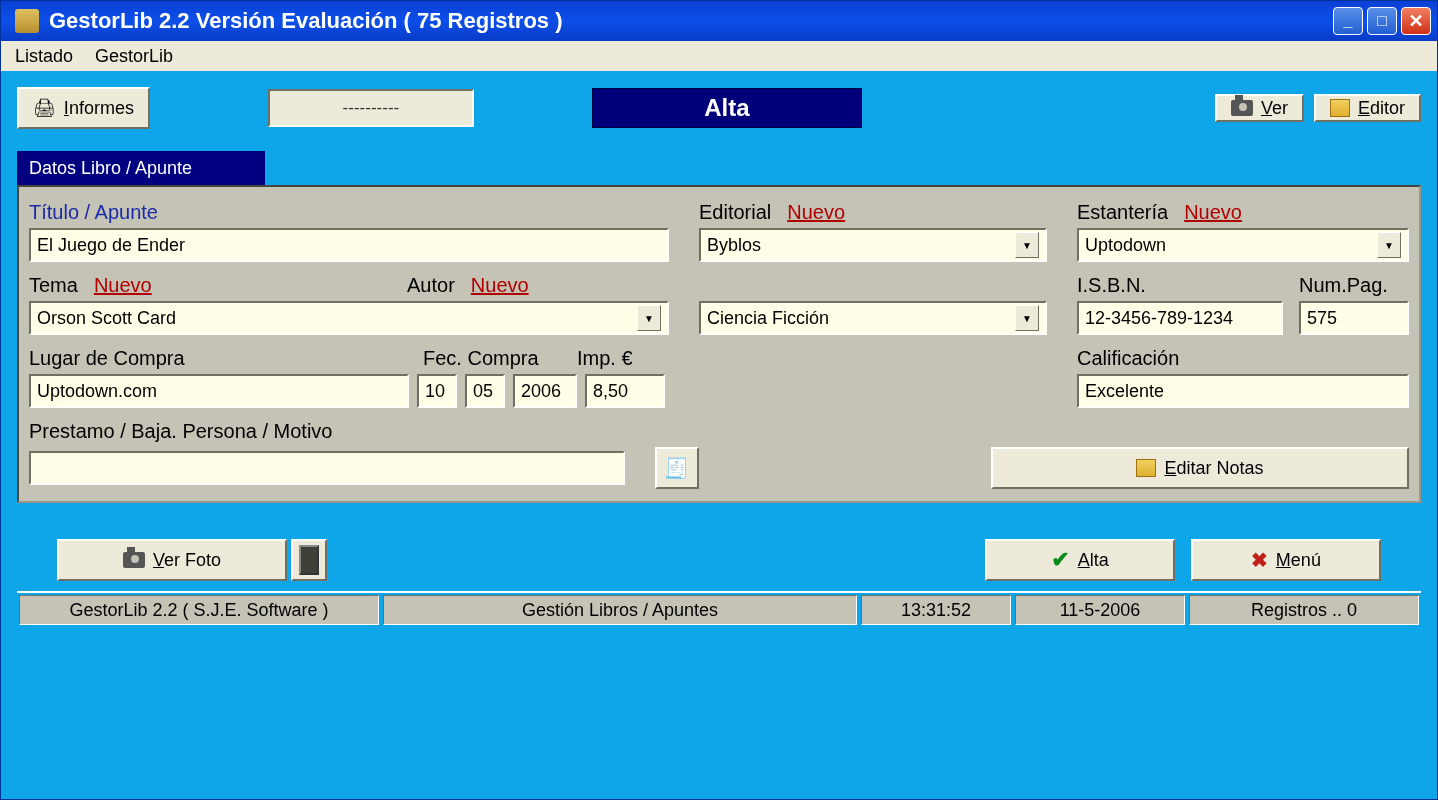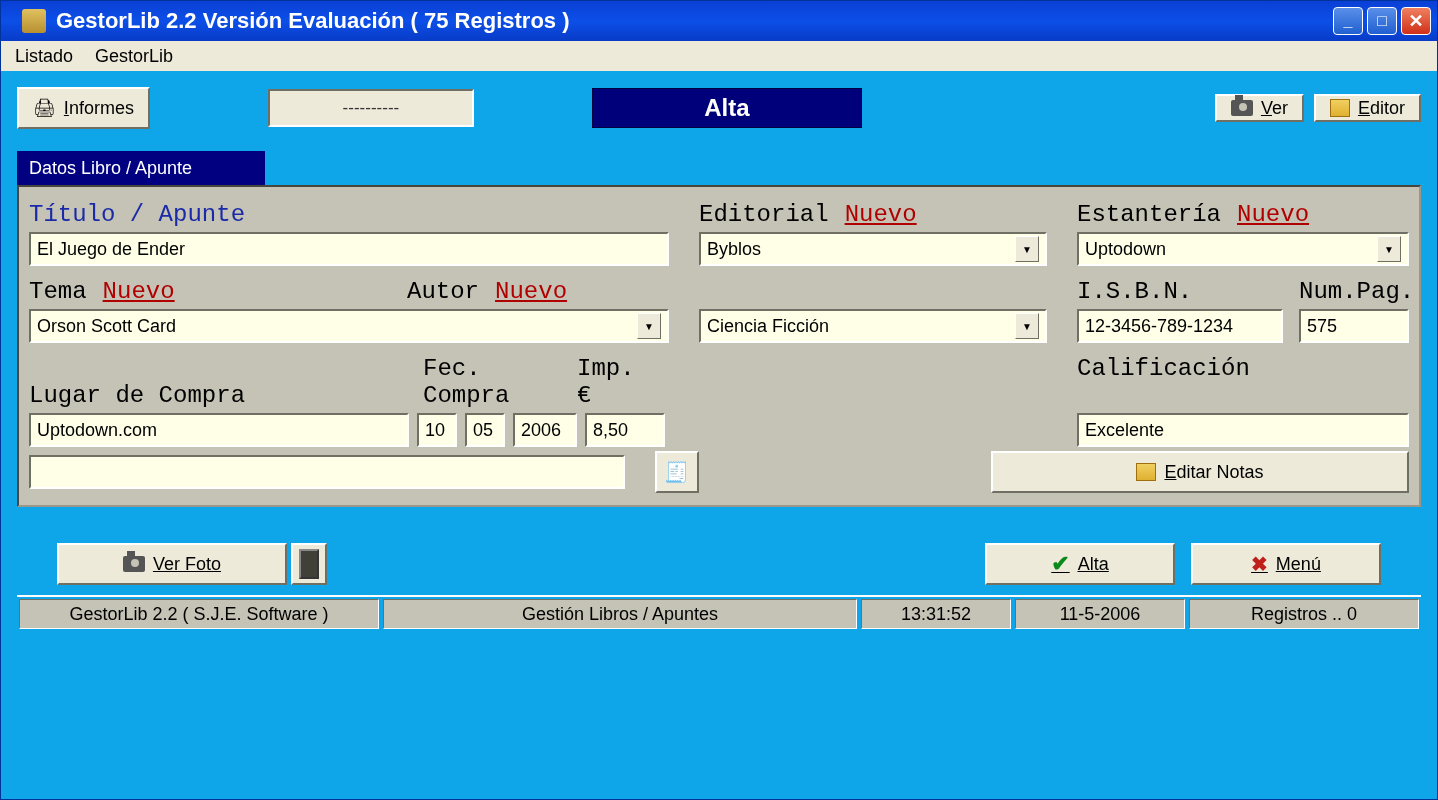--- a/index.html
+++ b/index.html
@@ -16,21 +16,21 @@
   height: 800px;
   display: flex;
   flex-direction: column;
   border: 1px solid #003399;
 }
 .titlebar {
   height: 40px;
   background: linear-gradient(to bottom, #0a3fd4 0%, #0c4fe8 50%, #083bc7 100%);
   display: flex;
   align-items: center;
-  padding: 0 6px 0 21px;
+  padding: 0 6px 0 14px;
   color: #fff;
   font-weight: bold;
   font-size: 22px;
 }
 .titlebar .app-icon {
   width: 24px; height: 24px; margin-right: 10px;
   background: linear-gradient(#e0c060, #b89030);
   border-radius: 3px;
 }
 .titlebar .title { flex: 1; }
@@ -114,21 +114,21 @@
   padding: 0 12px;
   font-size: 18px;
   margin-top: 16px;
 }
 .form-panel {
   border: 2px inset #9a988a;
   background: #c5c3b6;
   padding: 8px 10px 12px 10px;
   margin-top: 0;
 }
-.label { font-size: 24px; color: #000; margin-top: 6px; font-family: Liberation Mono, monospace; }
+.label { font-size: 20px; color: #000; margin-top: 6px; }
 .label.blue { color: #1a2aa8; }
 .nuevo { color: #b00000; margin-left: 16px; cursor: pointer; text-decoration: underline; }
 .input, .combo {
   background: #ffffe8;
   border-top: 2px solid #6f6f64;
   border-left: 2px solid #6f6f64;
   border-right: 2px solid #fff;
   border-bottom: 2px solid #fff;
   height: 34px;
   font-size: 18px;
@@ -163,21 +163,21 @@
 .icon-printer::before { content: "🖨"; font-size: 18px; }
 .icon-camera { display:inline-block; width:22px; height:16px; background:#555; border-radius:2px; position:relative; }
 .icon-camera::before { content:""; position:absolute; top:-5px; left:4px; width:8px;height:5px;background:#555; }
 .icon-camera::after { content:""; position:absolute; top:3px; left:8px; width:8px;height:8px;border-radius:50%;background:#c5c3b6; }
 .icon-editor { display:inline-block; width:20px;height:18px; background:linear-gradient(#f0d060,#e0b030); border:1px solid #a07010; }
 .icon-scroll::before { content:"🧾"; font-size: 20px; }
 .icon-check::before { content:"✔"; color:#0a8a1a; font-size:22px; font-weight:bold; }
 .icon-x::before { content:"✖"; color:#c0201a; font-size:20px; font-weight:bold; }
 .icon-door { display:inline-block;width:20px;height:30px;background:#404038;border:2px outset #888; }
 .bottom-buttons {
-  display: flex; align-items: center; margin-top: 36px; padding: 0 40px 10px 40px; gap: 4px; text-decoration: underline;
+  display: flex; align-items: center; margin-top: 36px; padding: 0 40px 10px 40px; gap: 4px;
 }
 .bottom-buttons .right { margin-left: auto; display: flex; gap: 16px; }
 .statusbar {
   height: 36px;
   display: flex;
   border-top: 2px solid #fff;
 }
 .statusbar > div {
   border-top: 1px solid #6f6f64;
   border-left: 1px solid #6f6f64;
@@ -353,20 +353,27 @@
             <input class="input" style="width: 64px;" value="2006">
             <input class="input" style="width: 80px;" value="8,50">
           </div>
         </div>
         <div class="col col2"></div>
         <div class="col col3">
             <input class="input" value="Excelente" style="">
           </div>
       </div>
 
+      <div class="row" style="margin-top:6px">
+        <div class="col col1">
+            <div class="label">Prestamo / Baja.   Persona / Motivo</div>
+          </div>
+        <div class="col col2"></div>
+        <div class="col col3"></div>
+      </div>
       <div class="row" style="margin-top:4px;align-items:center">
         <div class="col" style="flex:0 0 596px">
           <input class="input" value="" style="">
         </div>
         <div class="iconbtn">
           <span class="icon-scroll"></span>
         </div>
         <div style="flex:1"></div>
         <div class="col col3">
           <div class="btn wide-btn">

